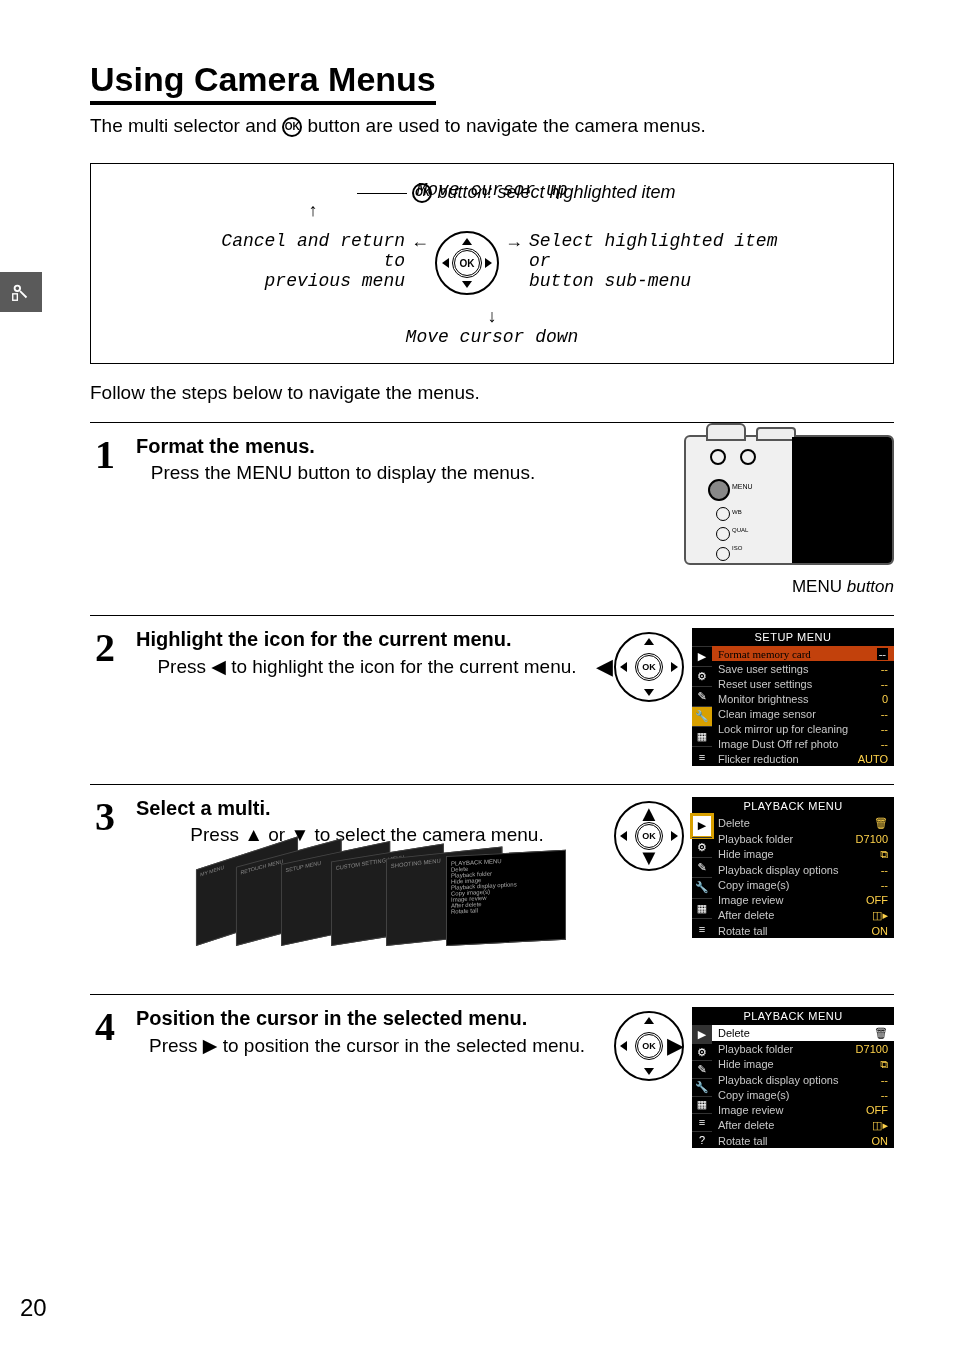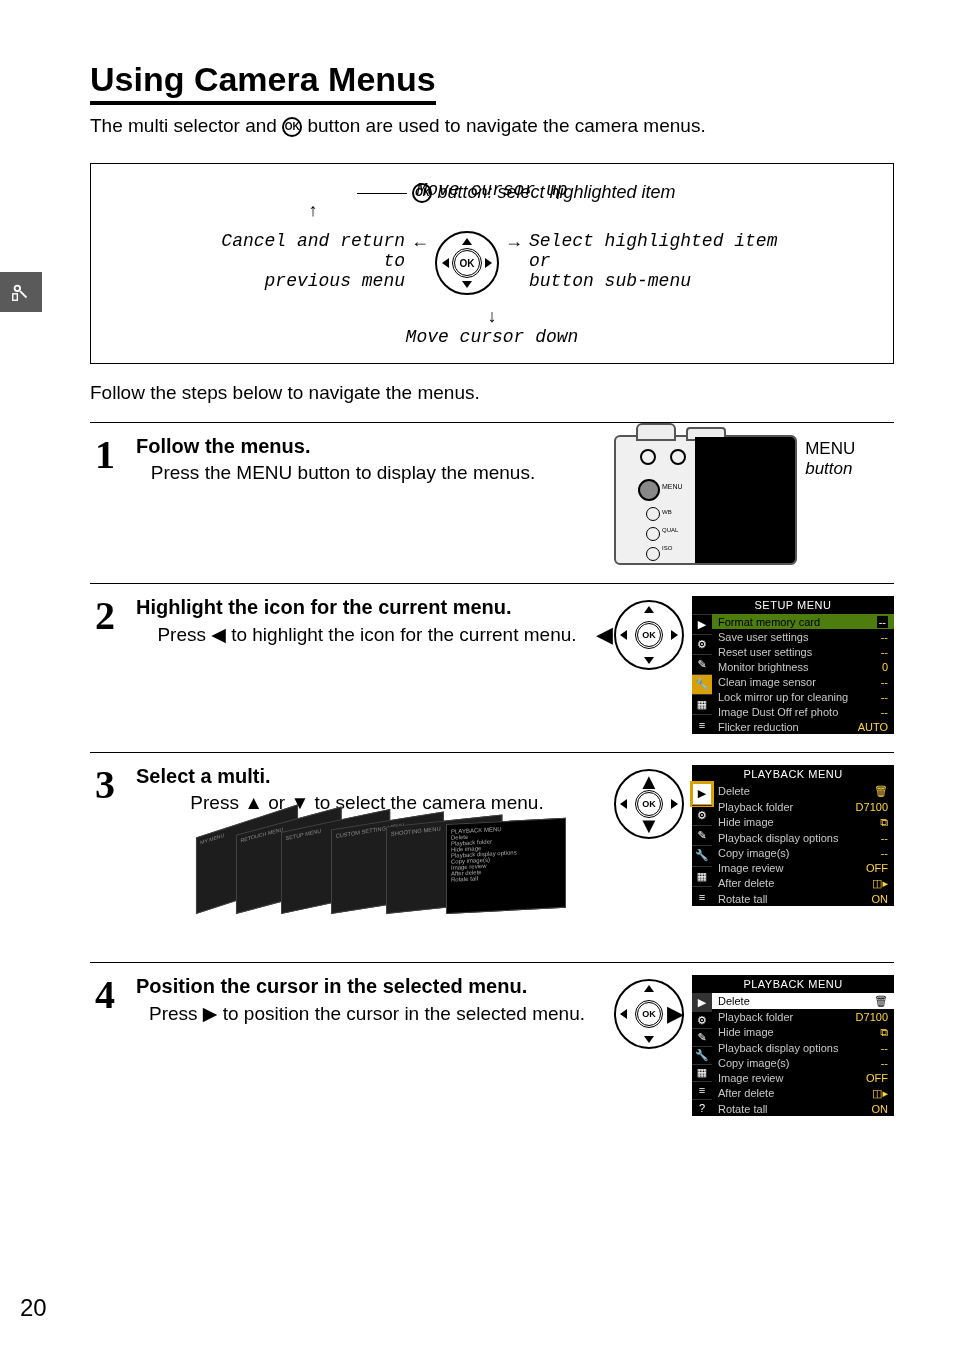--- a/index.html
+++ b/index.html
@@ -170,21 +170,21 @@
     flex:1; border-top:1px solid #333;
     display:flex;align-items:center;justify-content:center;
   }
   .screen-tabs .active { background:#333; }
   .screen-list { flex:1; }
   .screen-row {
     display:flex; justify-content:space-between;
     padding: 1.5px 6px; color:#c8c8c8;
   }
   .screen-row .val { color:#ffd24a; }
-  .screen-row.hl { background:#4d7c0f; color:#000; }
+  .screen-row.hl { background:#c2410c; color:#000;font-family:Liberation Serif, serif; }
   .screen-row.hl .val { color:#000; background:#000; color:#fff; padding:0 2px;}
   .screen-row.sel { background:#fff; color:#000; }
   .screen-row.sel .val { color:#000; }
   .screen.tab-hl .screen-tabs .active {
     background:#fff; color:#000; border:1px solid #d8a000; outline: 2px solid #d8a000;
   }
 
   .fan-illus {
     width: 320px; height: 120px;
     margin-top: 10px; margin-left: 60px;
@@ -263,26 +263,26 @@
 </div>
 
 <p style="margin-bottom:8px;">Follow the steps below to navigate the menus.</p>
 
 <hr class="step-divider">
 
 
 <div class="step">
   <div class="step-num">1</div>
   <div class="step-body">
-    <div class="step-title">Follow the menus.</div>
+    <div class="step-title">Format the menus.</div>
     <div class="step-text">
       <span>Press the </span><span style="font-family:'Arial Narrow',sans-serif;">MENU</span><span> button to display the menus.</span>
     </div>
   </div>
-  <div class="step-right" style="flex-direction:row;align-items:flex-start;margin-left:48px;">
+  <div class="step-right" style="flex-direction:column;align-items:flex-end;margin-left:48px;">
     <div class="camera-illus">
       <div style="position:absolute;top:-14px;left:20px;width:40px;height:18px;border:2px solid #555;border-radius:6px 6px 0 0;background:#eee;"></div>
       <div style="position:absolute;top:-10px;left:70px;width:40px;height:14px;border:2px solid #555;border-radius:4px 4px 0 0;background:#eee;"></div>
       <div class="body-dark"></div>
       <div style="position:absolute;left:24px;top:12px;display:flex;gap:4px;">
         <span style="width:16px;height:16px;border:2px solid #000;border-radius:50%;"></span>
         <span style="width:6px;height:16px;"></span>
         <span style="width:16px;height:16px;border:2px solid #000;border-radius:50%;"></span>
       </div>
       <div class="btn-menu"></div>

